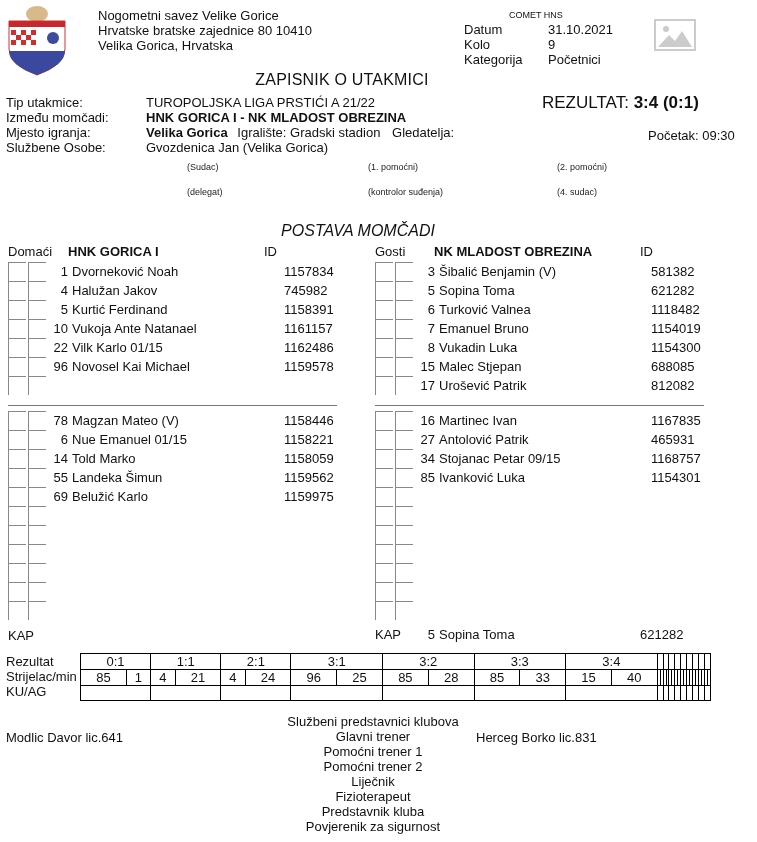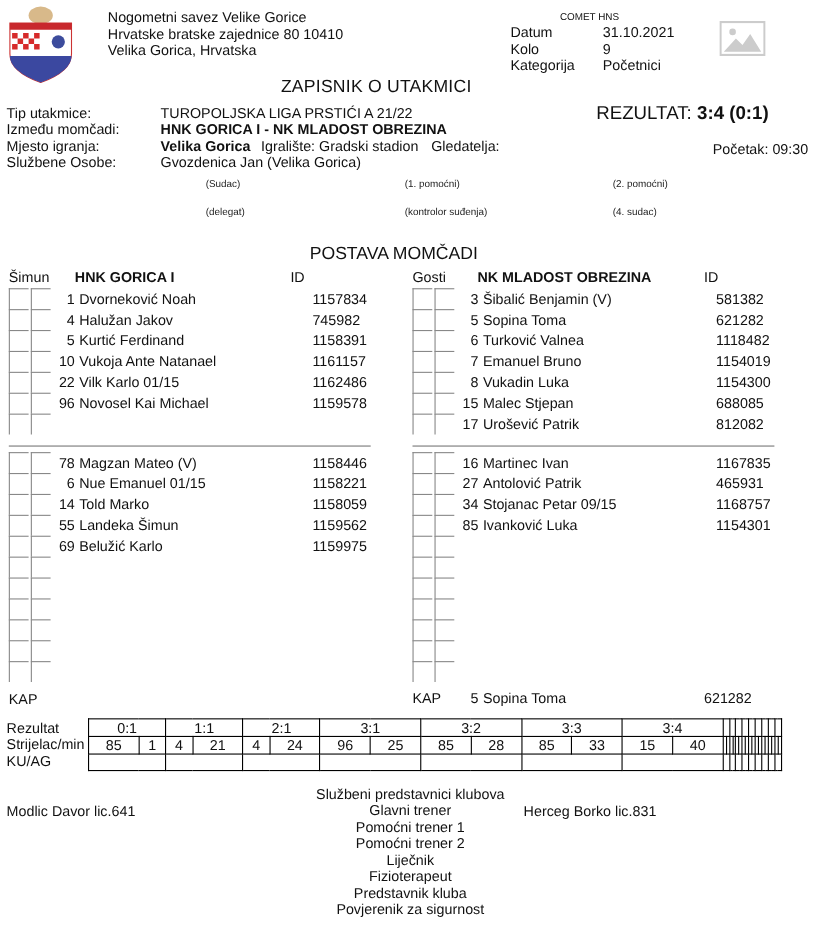--- a/index.html
+++ b/index.html
@@ -12,21 +12,21 @@
   .meta .row { display: flex; }
   .meta .lbl { width: 84px; }
   .img-ph { left: 654px; top: 19px; width: 42px; height: 32px; }
   .title { left: 0; width: 684px; top: 71px; text-align: center; font-weight: normal; font-size: 16px; letter-spacing: 0.2px; }
   .info { left: 6px; top: 95px; line-height: 15px; font-size: 13px; }
   .info .r { height: 15px; }
   .info-val { left: 146px; top: 95px; line-height: 15px; font-size: 13px; }
   .result { left: 542px; top: 93px; font-size: 17px; }
   .start { left: 624px; top: 128px; font-size: 13px; margin-left: 24px; }
   .small { font-size: 9px; color: #222; margin-left: 41px; }
-  .sec-title { left: 0; width: 716px; top: 222px; text-align: center; font-size: 16px; }
+  .sec-title { left: 0; width: 716px; top: 222px; text-align: center; font-size: 16px; font-style: italic; }
   .team-hdr { top: 244px; font-size: 13px; }
   .row { height: 19px; display: flex; align-items: center; }
   .box { display: inline-block; width: 18px; height: 19px; border-top: 1px solid #888; border-left: 1px solid #888; margin-right: 2px; }
   .boxes { width: 44px; display: flex; }
   .num { width: 20px; text-align: right; padding-right: 4px; }
   .pname { width: 212px; white-space: nowrap; }
   .pid { width: 80px; }
   .divider { height: 1px; background: #777; }
   .kap { font-size: 13px; }
   table.score { border-collapse: collapse; }
@@ -120,21 +120,21 @@
 <div class="abs small" style="left:516px;top:187px">(4. sudac)</div>
 
 <div class="abs result">
   <span>REZULTAT:</span>
   <b>3:4 (0:1)</b>
 </div>
 <div class="abs start">Početak: 09:30</div>
 
 <div class="abs sec-title">POSTAVA MOMČADI</div>
 
-<div class="abs team-hdr" style="left:8px">Šimun</div>
+<div class="abs team-hdr" style="left:8px">Domaći</div>
 <div class="abs team-hdr" style="left:68px;font-weight:bold">HNK GORICA I</div>
 <div class="abs team-hdr" style="left:264px">ID</div>
 
 <div class="abs team-hdr" style="left:375px">Gosti</div>
 <div class="abs team-hdr" style="left:434px;font-weight:bold">NK MLADOST OBREZINA</div>
 <div class="abs team-hdr" style="left:640px">ID</div>
 
 <div class="abs" style="left:8px;top:262px">
     <div class="row">
       <span class="boxes">

